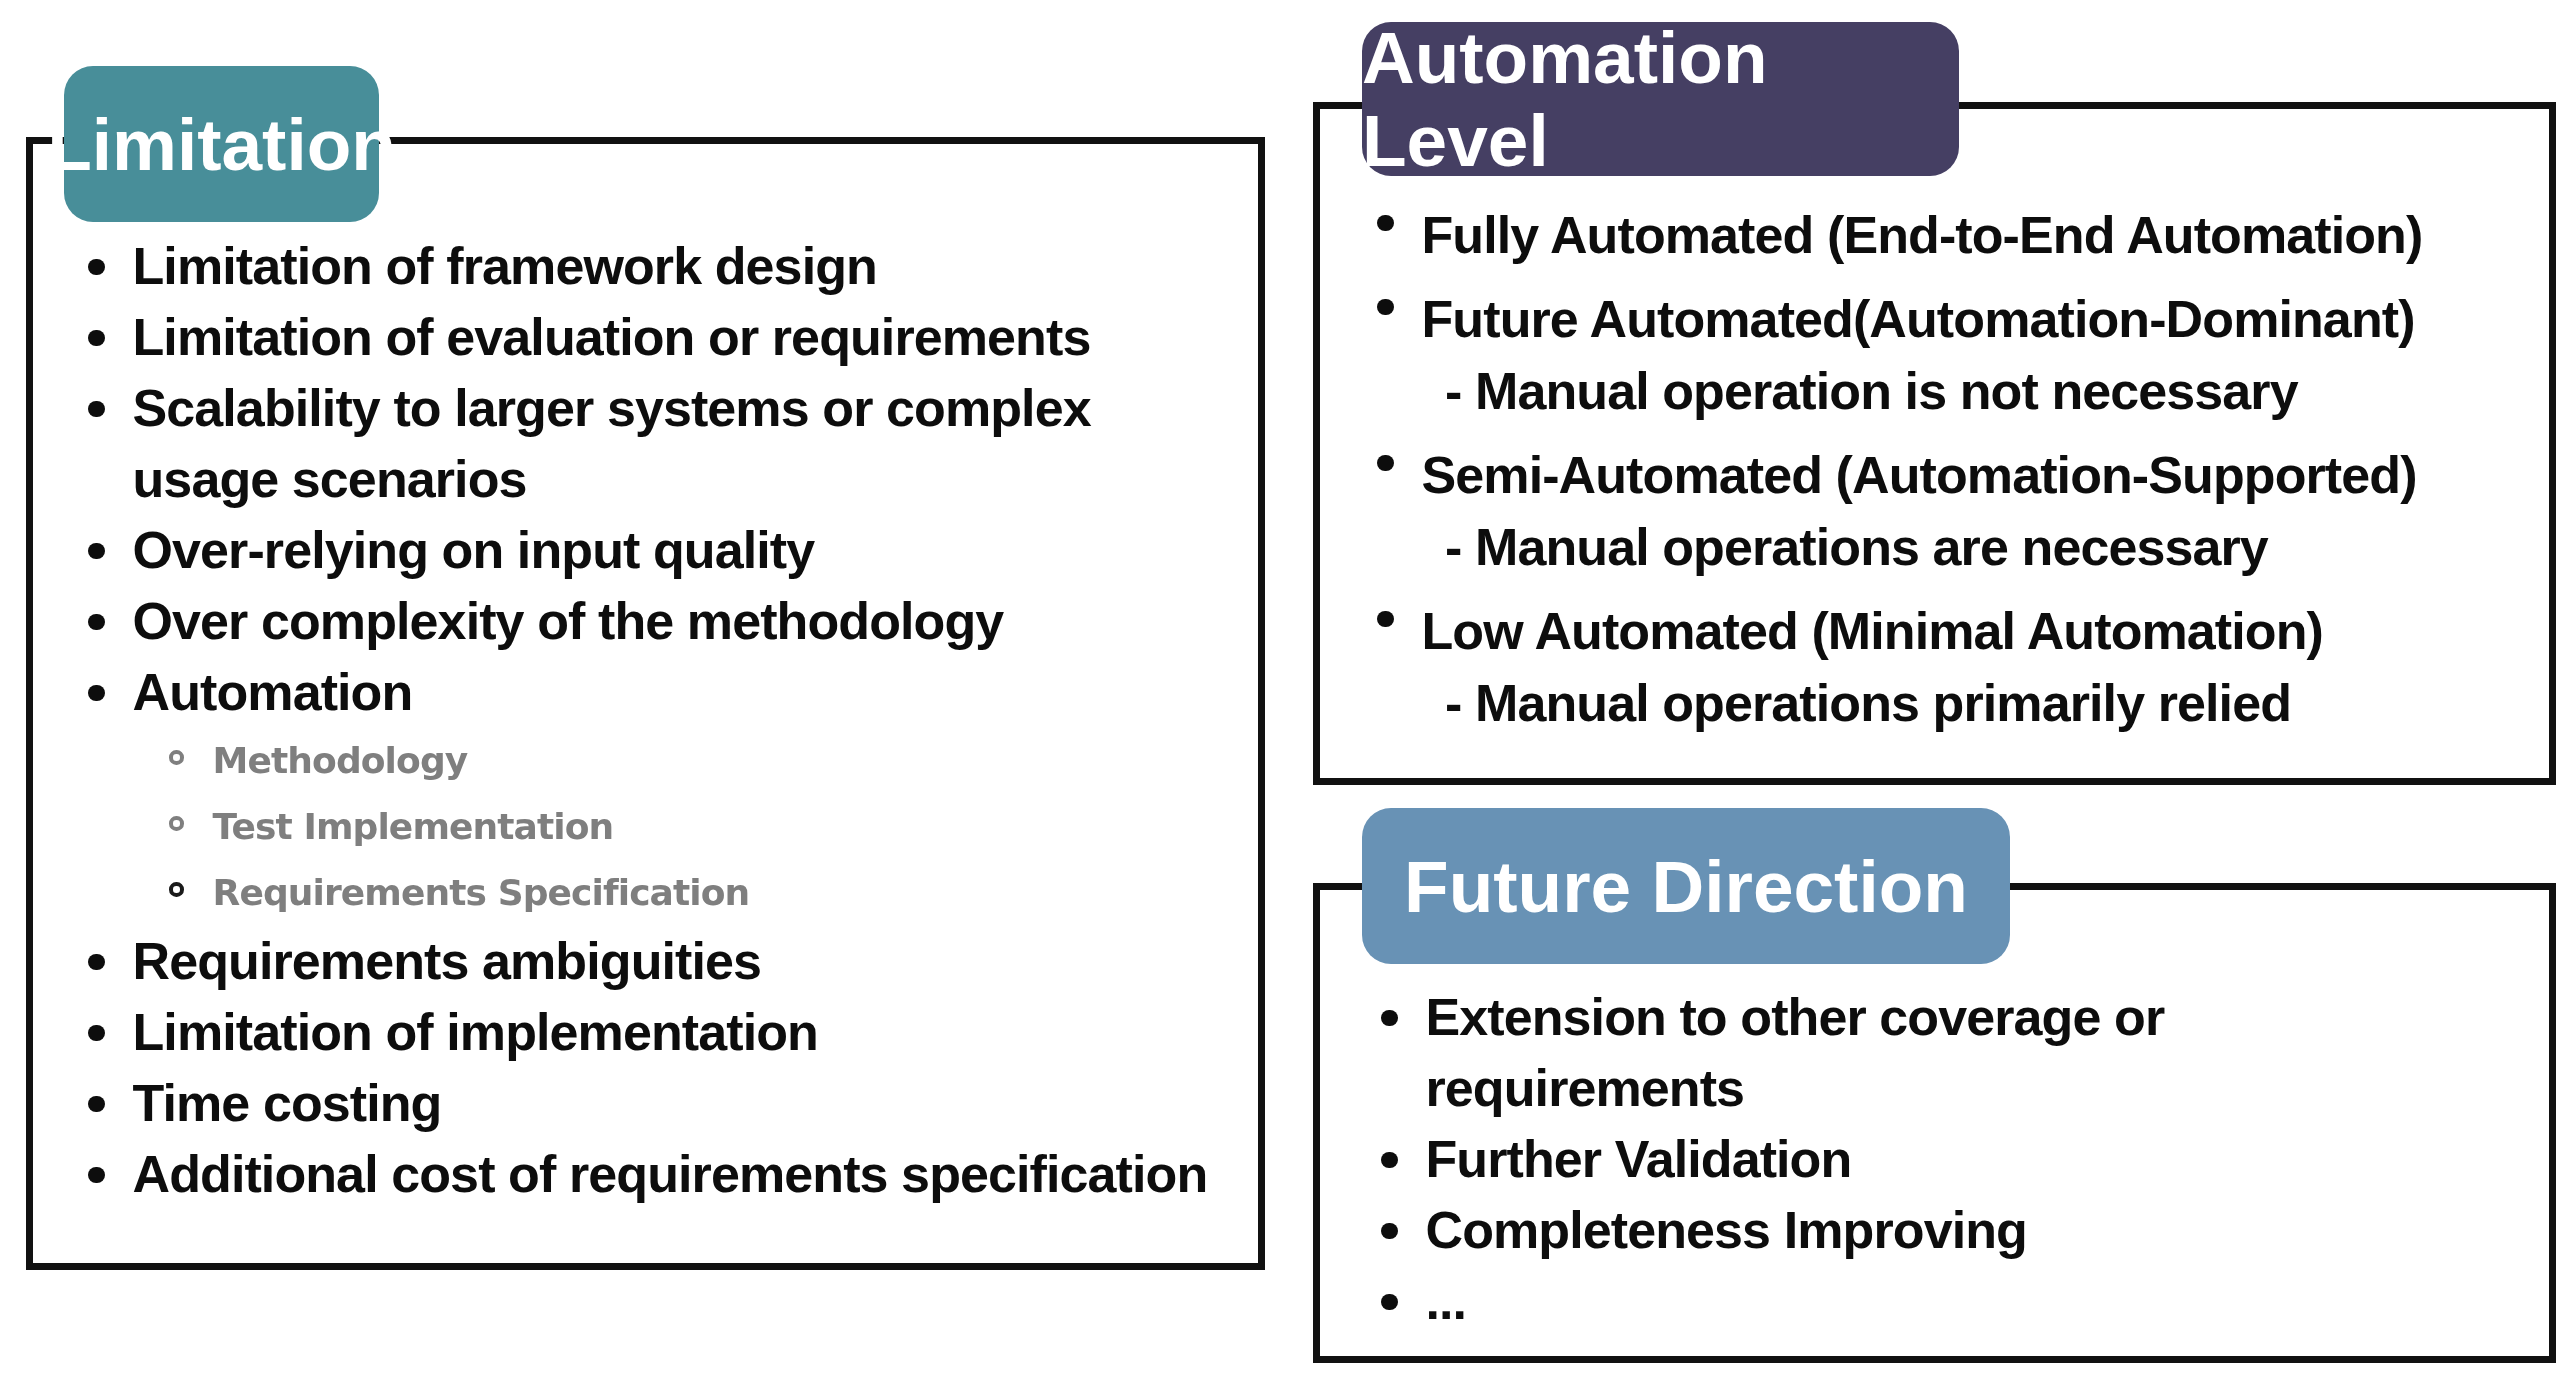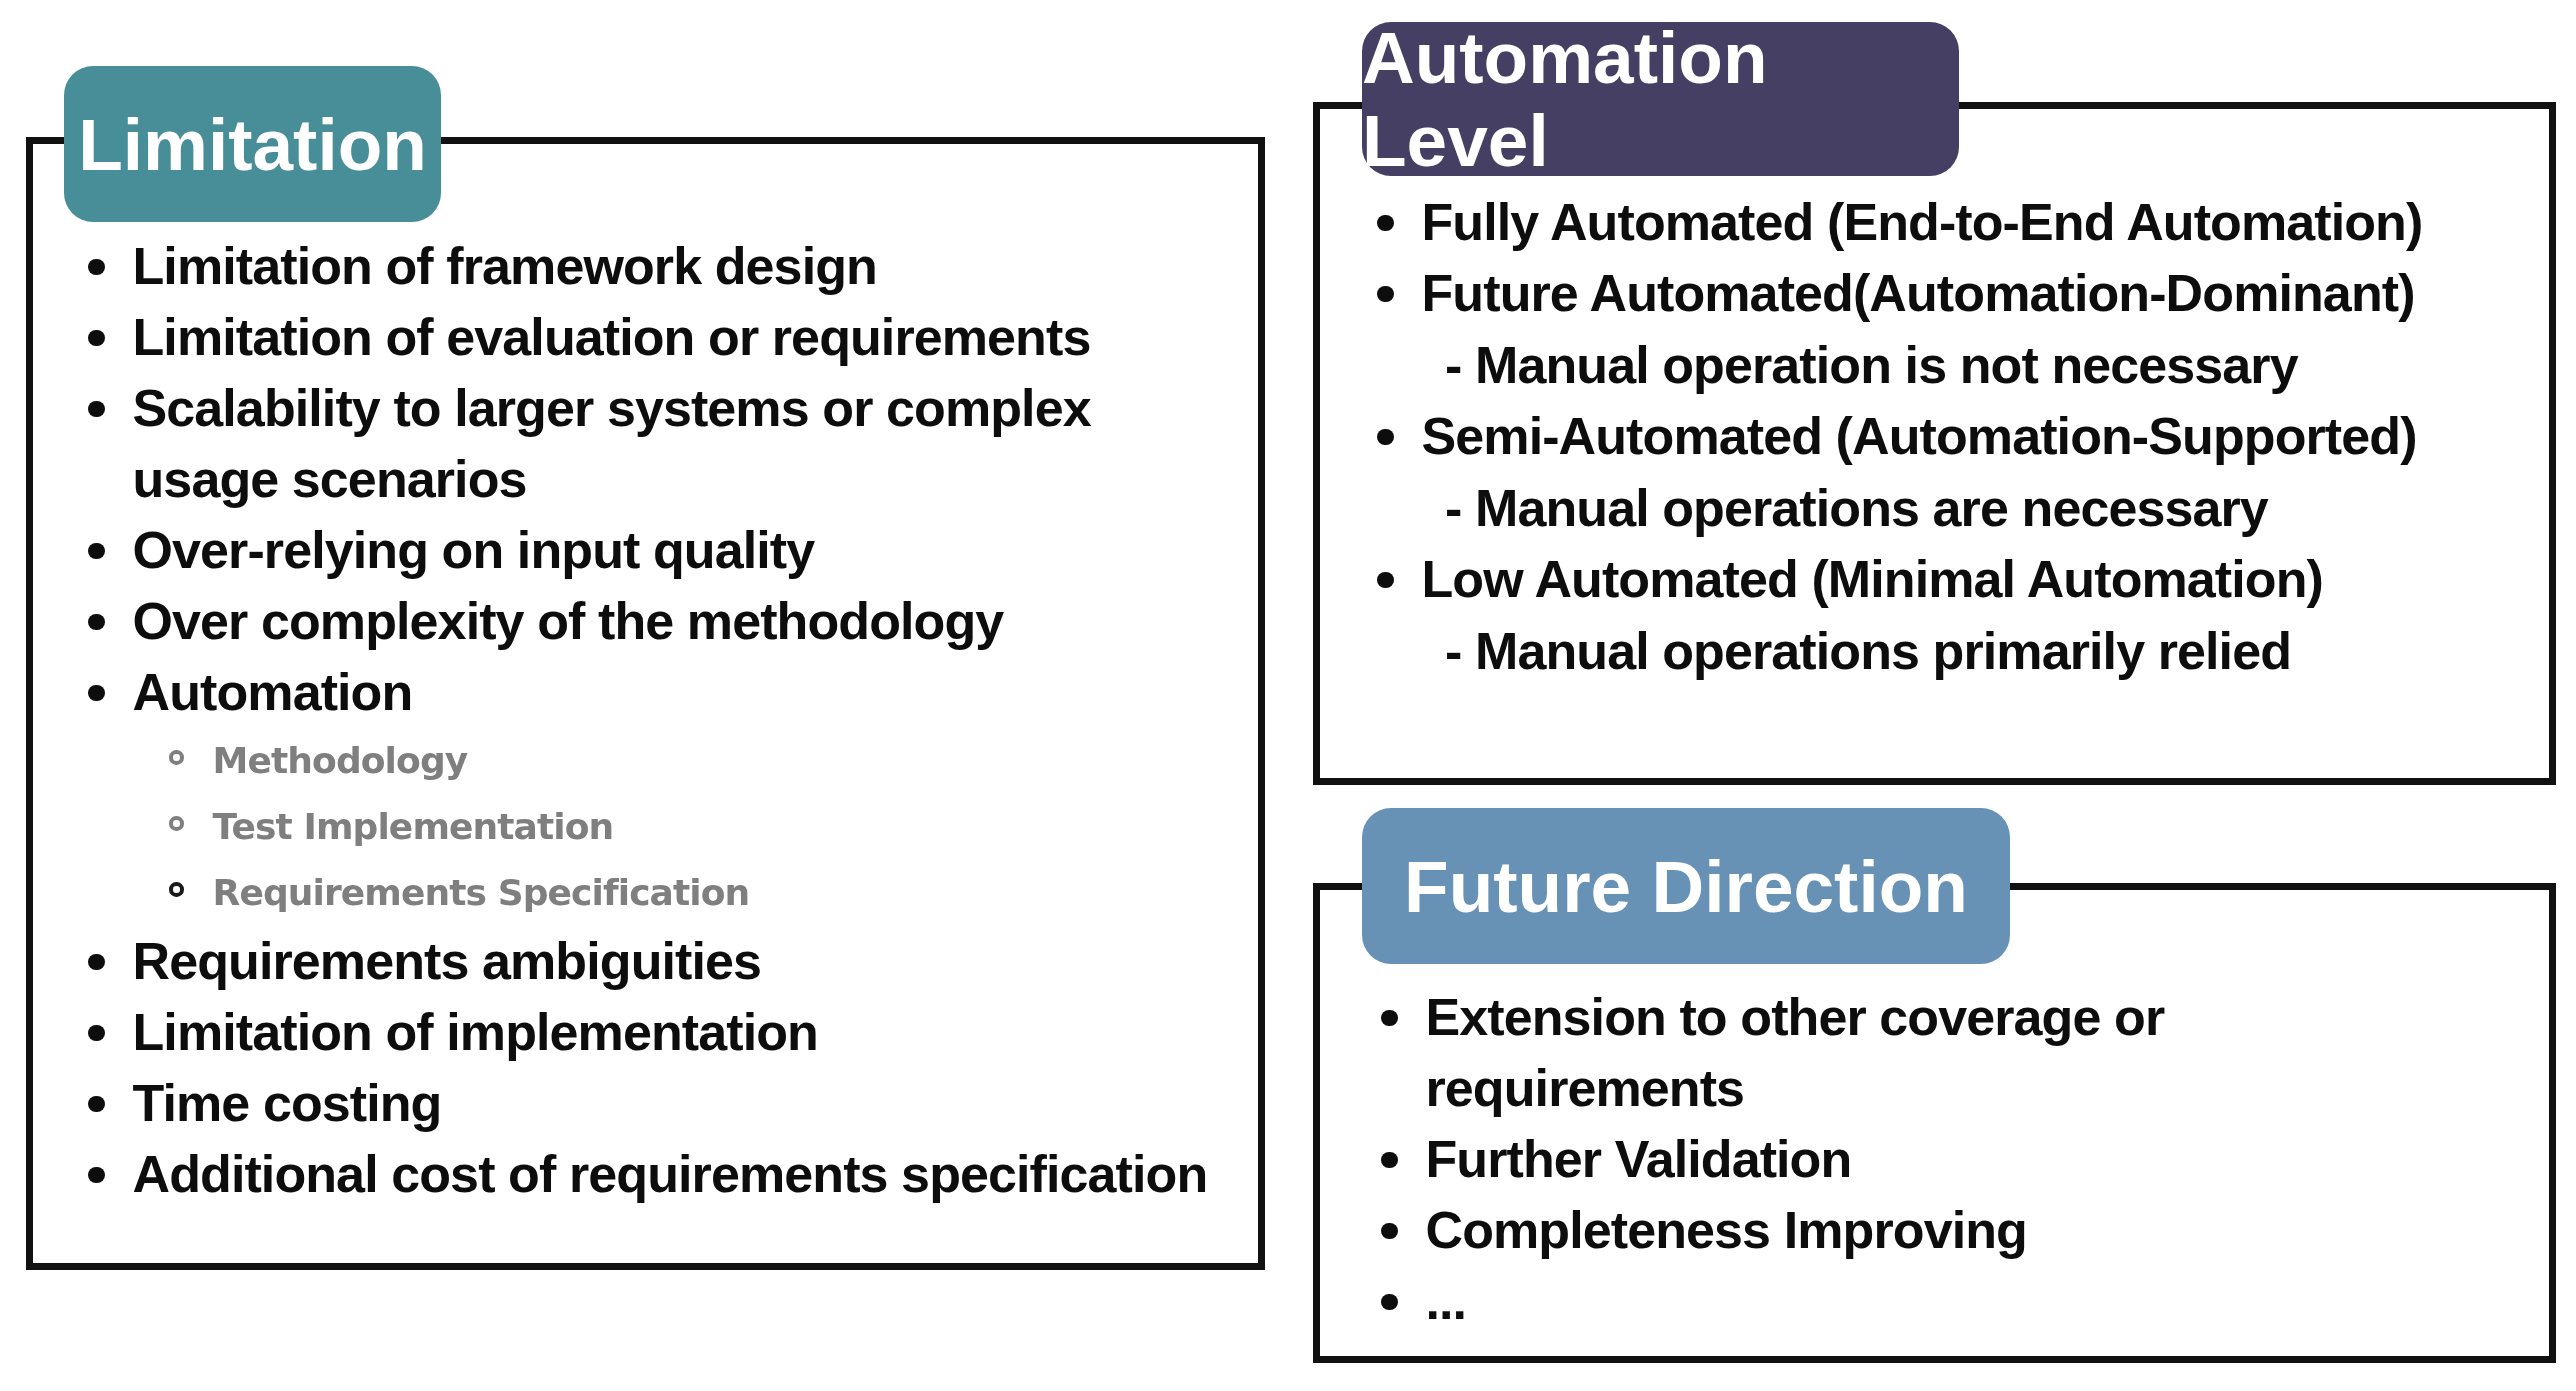--- a/index.html
+++ b/index.html
@@ -33,21 +33,21 @@
   
   .tab-header {
     position: absolute; z-index: 3;
     display: flex; align-items: center; justify-content: center;
     border-radius: 29px;
     color: #ffffff;
     font-weight: bold;
     font-size: 73px;
     letter-spacing: 0px;
   }
-  #limitation-header { left: 64px;   top: 66px;  width: 377px; height: 156px; background: var(--limitation-header-bg); }
+  #limitation-header { left: 64px;   top: 66px;  width: 315px; height: 156px; background: var(--limitation-header-bg); }
   #automation-header { left: 1362px; top: 22px;  width: 597px; height: 154px; background: var(--automation-header-bg); }
   #future-header     { left: 1362px; top: 808px; width: 648px; height: 156px; background: var(--future-header-bg); }
 
   
   .list { position: relative; z-index: 2; color: var(--text); }
   #limitation-box .list { padding: 87px 27.5px 0 55px; }
   #automation-box .list { padding: 78px 24px 0 57px; }
   #future-box .list     { padding: 92px 24px 0 61px; }
 
   .li { display: flex; align-items: flex-start; }
@@ -60,21 +60,21 @@
   #automation-box .l1, #automation-box .note { line-height: 72px; }
 
   .dot {
     flex: none;
     width: 16.5px; height: 16.5px;
     margin: 27.5px 28px 0 0;
     border-radius: 50%;
     background: var(--text);
   }
   .l1 .txt { max-width: 1089px; }
-  #automation-box .txt { max-width: 1135px; }
+  #automation-box .txt { max-width: 1135px; margin-top: 13px; }
   #future-box .txt { max-width: 1052px; }
 
   
   .l2 {
     margin-left: 81px;
     color: var(--subitem-gray);
     font-family: "DejaVu Sans", sans-serif;
     font-weight: bold;
     font-size: 36px;
     line-height: 66px;

